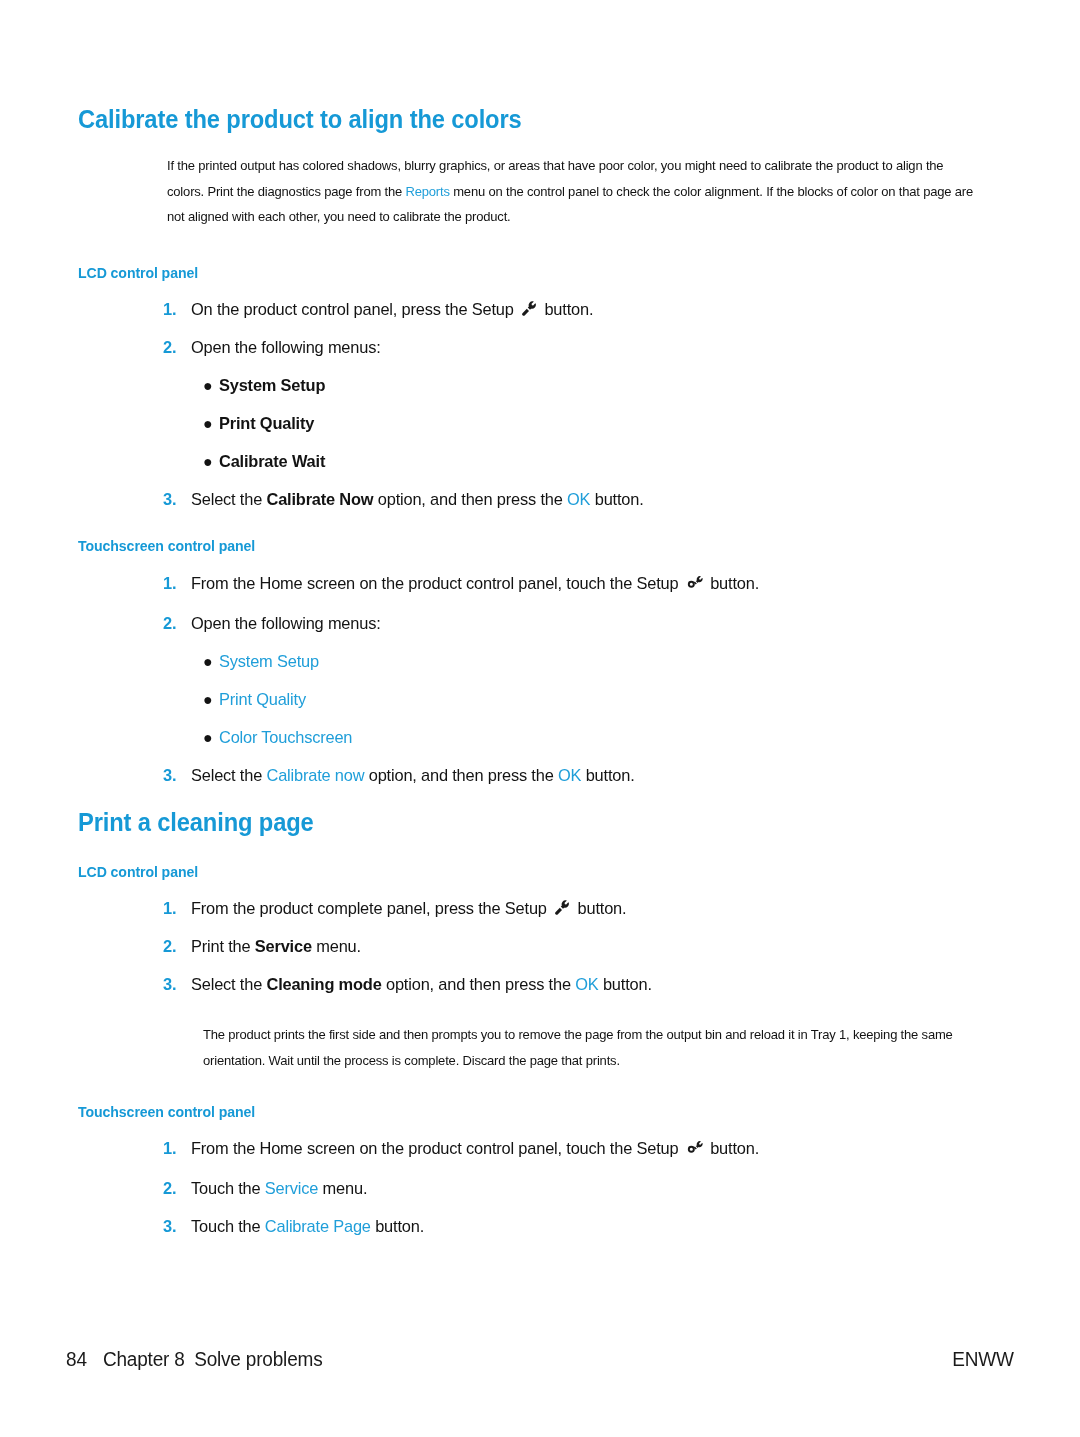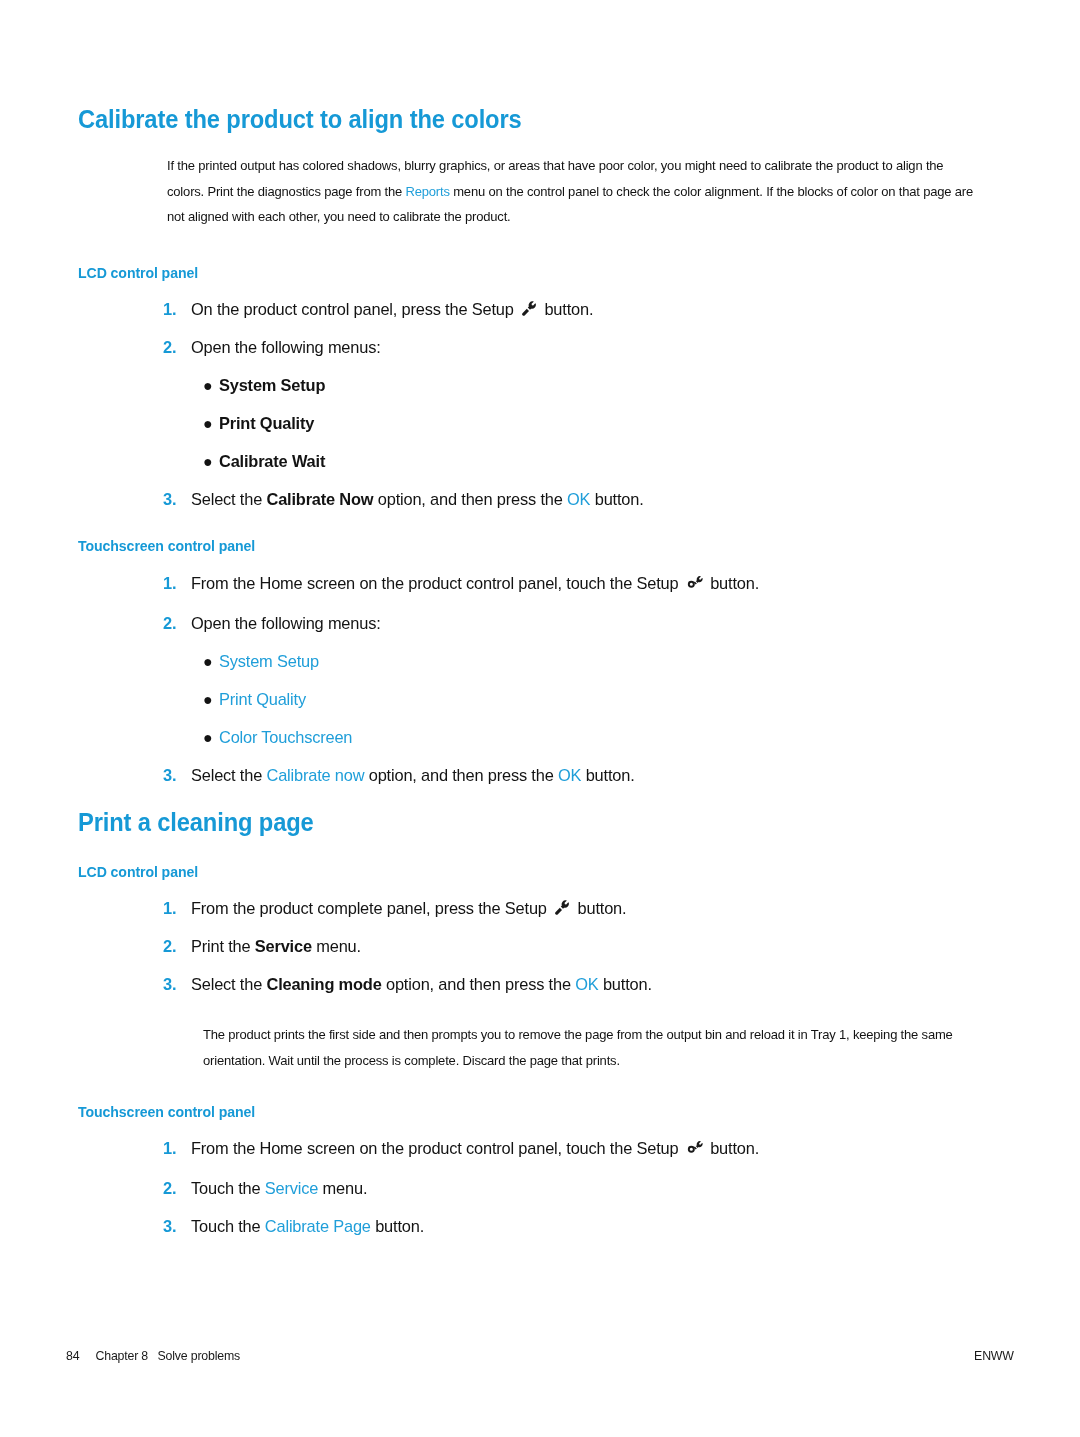--- a/index.html
+++ b/index.html
@@ -124,21 +124,21 @@
   }
   .icon svg { display: block; }
 
   
   .footer {
     position: absolute;
     left: 66px;
     right: 66px;
     top: 1348px;
     height: 22px;
-    font-size: 13px;
+    font-size: 20px;
     color: #1a1a1a;
     letter-spacing: -0.2px;
     text-align: center;
   }
   .footer .f-left {
     position: absolute;
     left: 0;
     top: 0;
     white-space: nowrap;
     transform: scaleX(0.95);

